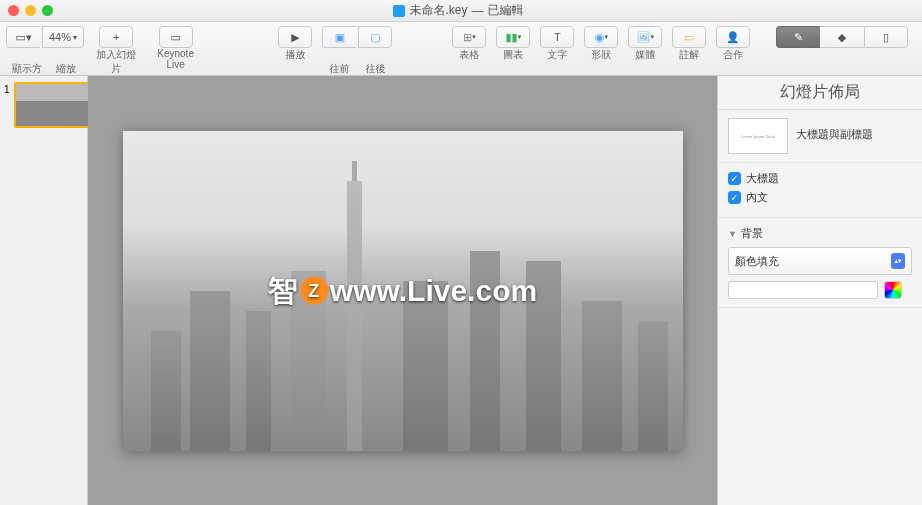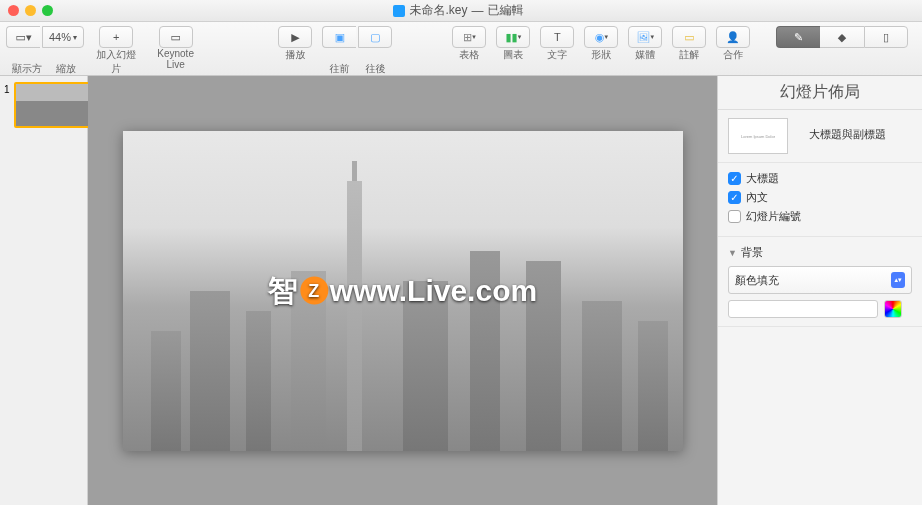--- a/index.html
+++ b/index.html
@@ -45,21 +45,21 @@
     .bld.b7 { left: 62%; width: 30px; height: 200px; }
     .bld.b8 { left: 72%; width: 35px; height: 190px; }
     .bld.b9 { left: 82%; width: 40px; height: 150px; }
     .bld.b10 { left: 92%; width: 30px; height: 130px; }
     .watermark { position: absolute; top: 50%; left: 50%; transform: translate(-50%,-50%); font-size: 30px; font-weight: bold; color: #fff; text-shadow: 0 1px 3px rgba(0,0,0,0.8); white-space: nowrap; display: flex; align-items: center; }
     .watermark .z { width: 28px; height: 28px; background: #ff8c1a; border-radius: 50%; color: #fff; display: inline-flex; align-items: center; justify-content: center; font-size: 18px; margin: 0 2px; }
     
     .inspector { width: 205px; background: #f4f4f4; border-left: 1px solid #d0d0d0; font-size: 11px; color: #333; display: flex; flex-direction: column; }
     .insp-header { text-align: center; padding: 6px 1px; font-size: 16px; color: #555; border-bottom: 1px solid #ddd; }
     .insp-section { padding: 8px 10px; border-bottom: 1px solid #e4e4e4; }
-    .master-row { display: flex; align-items: center; gap: 21px; }
+    .master-row { display: flex; align-items: center; gap: 8px; }
     .master-thumb { width: 60px; height: 36px; background: #fff; border: 1px solid #ccc; display: flex; flex-direction: column; align-items: center; justify-content: center; font-size: 4px; color: #999; }
     .master-right { flex: 1; }
     .master-name { font-size: 11px; margin-bottom: 4px; }
     .insp-btn { width: 100%; height: 20px; background: linear-gradient(#fff,#f0f0f0); border: 1px solid #ccc; border-radius: 4px; font-size: 11px; }
     .sect-title { font-size: 11px; font-weight: 500; margin-bottom: 6px; display: flex; align-items: center; gap: 4px; }
     .disclosure { font-size: 9px; color: #888; }
     .check-row { display: flex; align-items: center; gap: 5px; margin-bottom: 4px; }
     .check { width: 13px; height: 13px; border: 1px solid #aaa; border-radius: 3px; background: #fff; display: flex; align-items: center; justify-content: center; font-size: 10px; color: #fff; }
     .check.on { background: #1e88ff; border-color: #1e88ff; }
     .select-row { width: 100%; height: 28px; background: linear-gradient(#fff,#f4f4f4); border: 1px solid #ccc; border-radius: 3px; display: flex; align-items: center; padding: 0 6px; font-size: 11px; justify-content: space-between; }
@@ -276,24 +276,20 @@
 
     <div class="insp-section">
       <div class="check-row">
         <div class="check on">✓</div>
         <span>大標題</span>
       </div>
       <div class="check-row">
         <div class="check on">✓</div>
         <span>內文</span>
       </div>
-      <div class="check-row">
-        <div class="check"></div>
-        <span>幻燈片編號</span>
-      </div>
     </div>
 
     <div class="insp-section">
       <div class="sect-title">
         <span class="disclosure">▼</span>
         <span>背景</span>
       </div>
       <div class="select-row">
         <span>顏色填充</span>
         <span class="select-arrows">▴▾</span>

